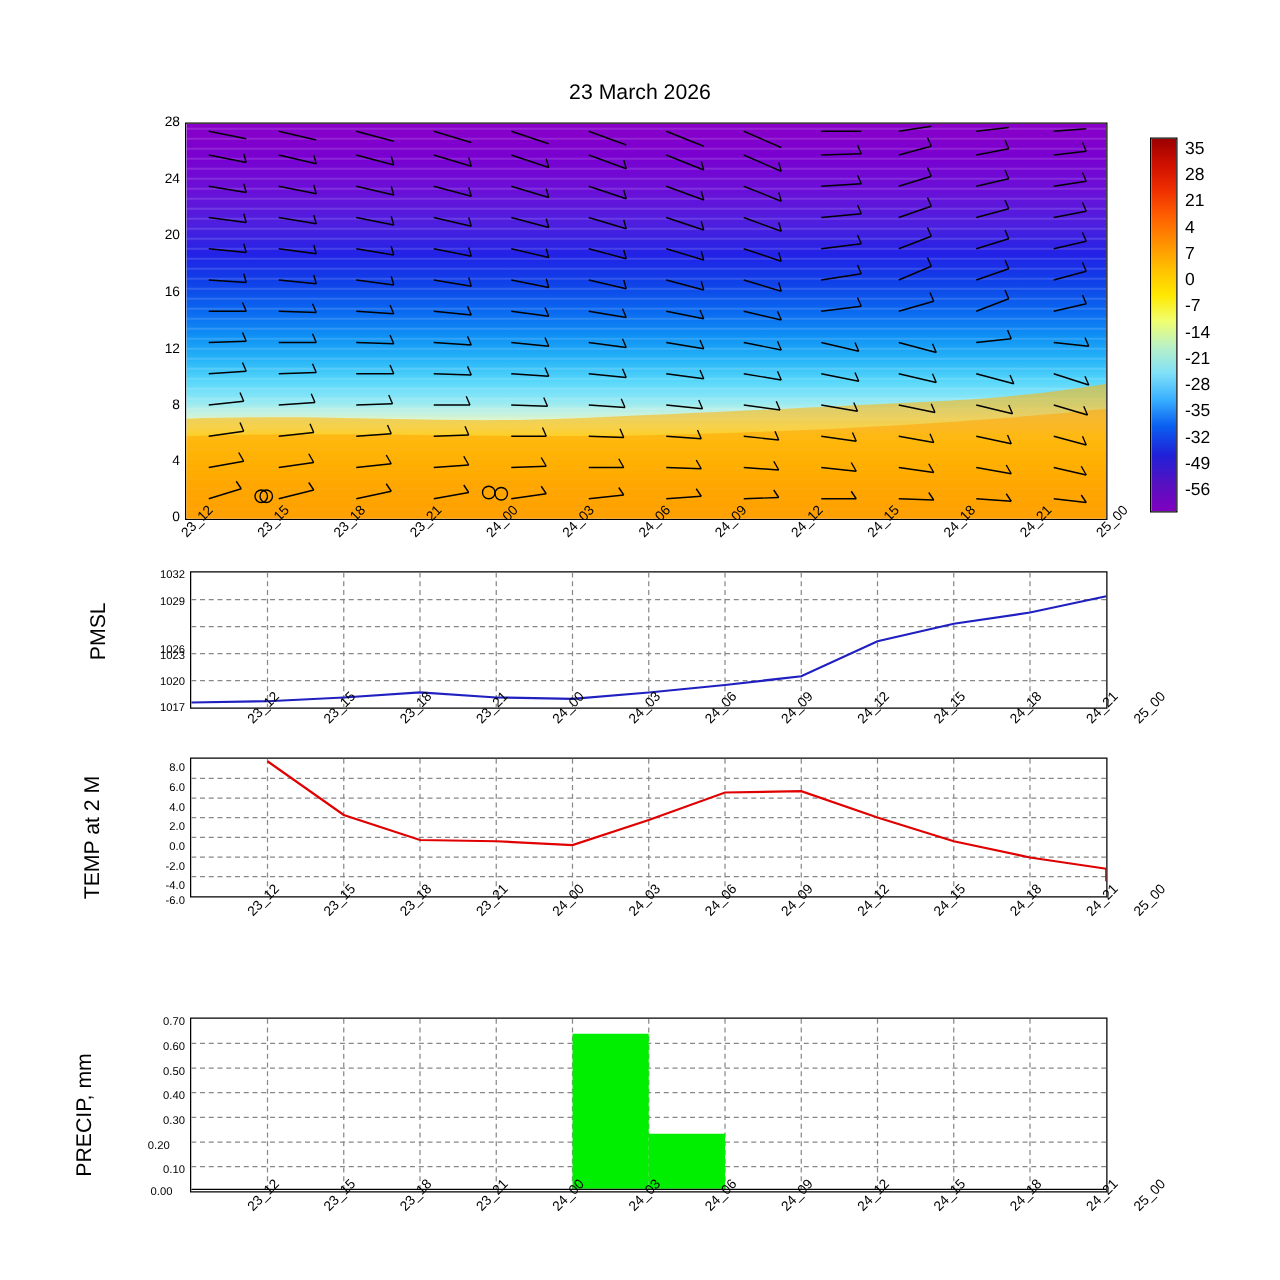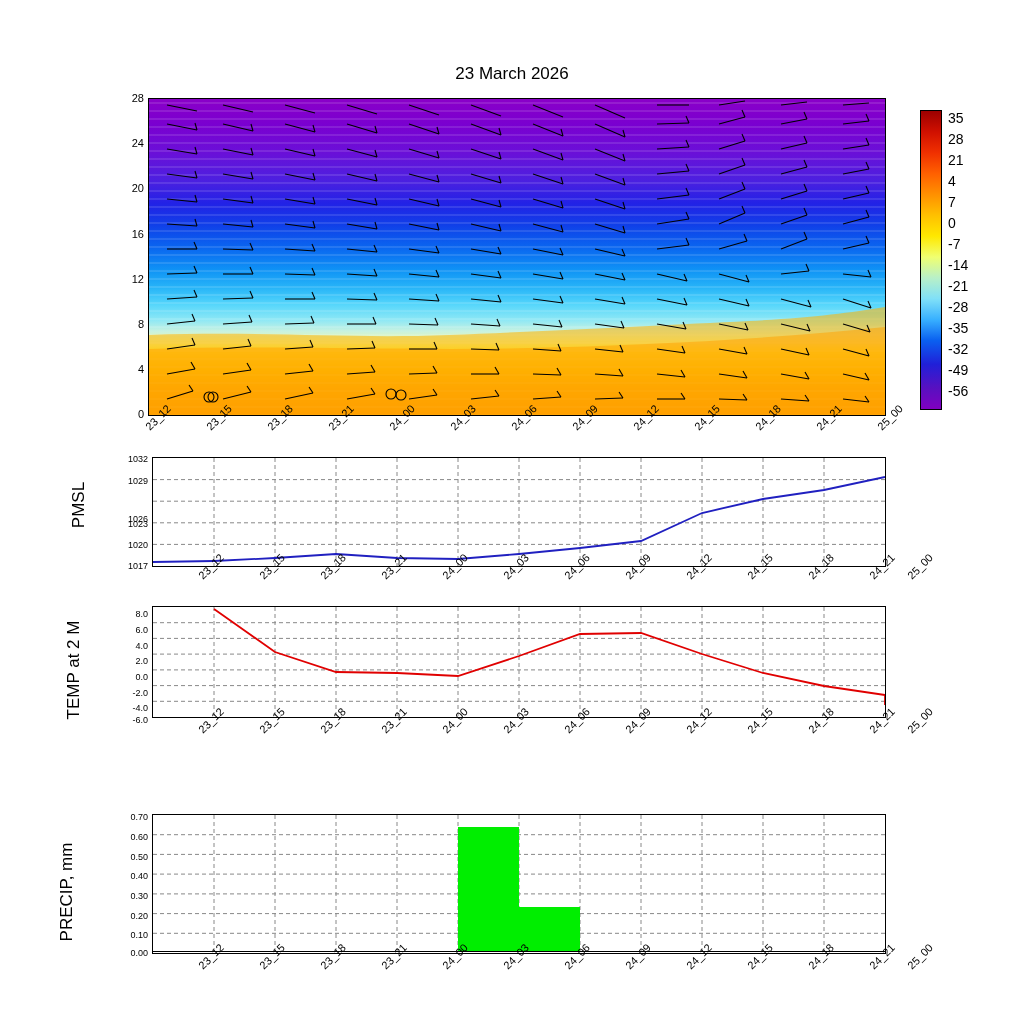--- a/index.html
+++ b/index.html
@@ -656,23 +656,23 @@
       <rect x="305" y="12" width="61" height="124" fill="#00ee00"></rect>
       <rect x="366" y="92" width="61" height="44" fill="#00ee00"></rect>
       <line x1="0" y1="136.5" x2="732" y2="136.5" stroke="#000" stroke-width="1"></line>
     </svg>
   </div>
   <div class="ytick" style="left:106px;top:812px;width:42px;">0.70</div>
   <div class="ytick" style="left:106px;top:832px;width:42px;">0.60</div>
   <div class="ytick" style="left:106px;top:852px;width:42px;">0.50</div>
   <div class="ytick" style="left:106px;top:871px;width:42px;">0.40</div>
   <div class="ytick" style="left:106px;top:891px;width:42px;">0.30</div>
-  <div class="ytick" style="left:106px;top:911px;width:42px;">0.20</div>
+  <div class="ytick" style="left:106px;top:911px;width:42px;text-align:center;">0.20</div>
   <div class="ytick" style="left:106px;top:930px;width:42px;">0.10</div>
-  <div class="ytick" style="left:106px;top:948px;width:42px;">0.00</div>
+  <div class="ytick" style="left:96px;top:948px;width:42px;">0.00</div>
 
   <div class="xtick" style="left:196px;top:963px;">23_12</div>
   <div class="xtick" style="left:257px;top:963px;">23_15</div>
   <div class="xtick" style="left:318px;top:963px;">23_18</div>
   <div class="xtick" style="left:379px;top:963px;">23_21</div>
   <div class="xtick" style="left:440px;top:963px;">24_00</div>
   <div class="xtick" style="left:501px;top:963px;">24_03</div>
   <div class="xtick" style="left:562px;top:963px;">24_06</div>
   <div class="xtick" style="left:623px;top:963px;">24_09</div>
   <div class="xtick" style="left:684px;top:963px;">24_12</div>

